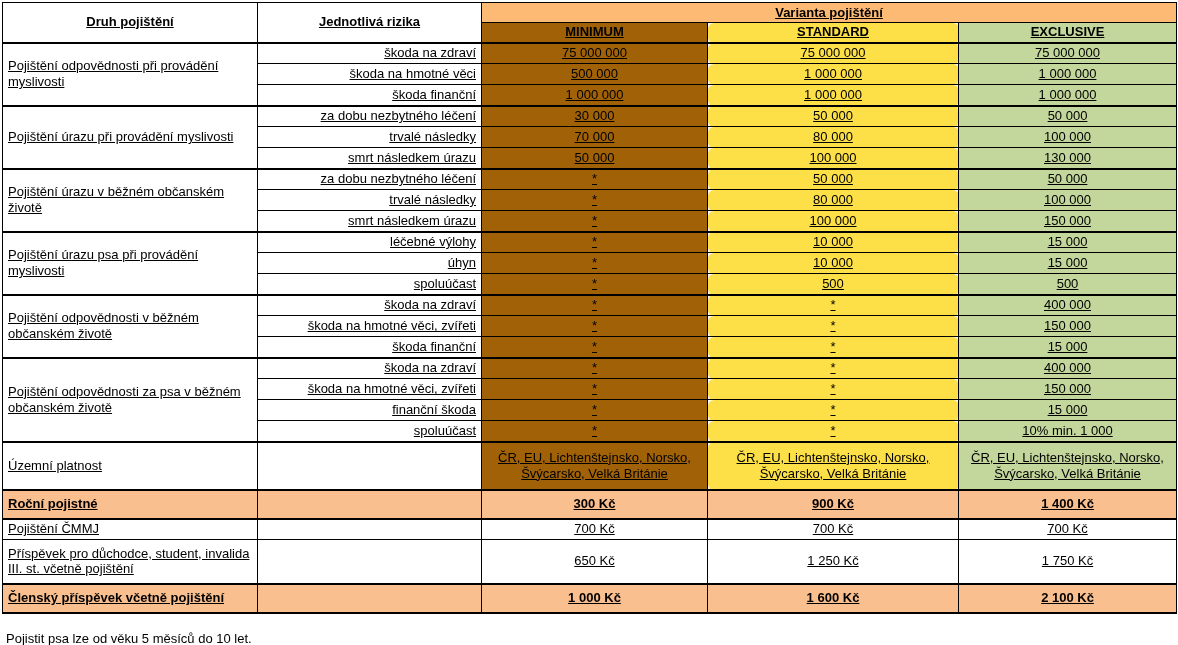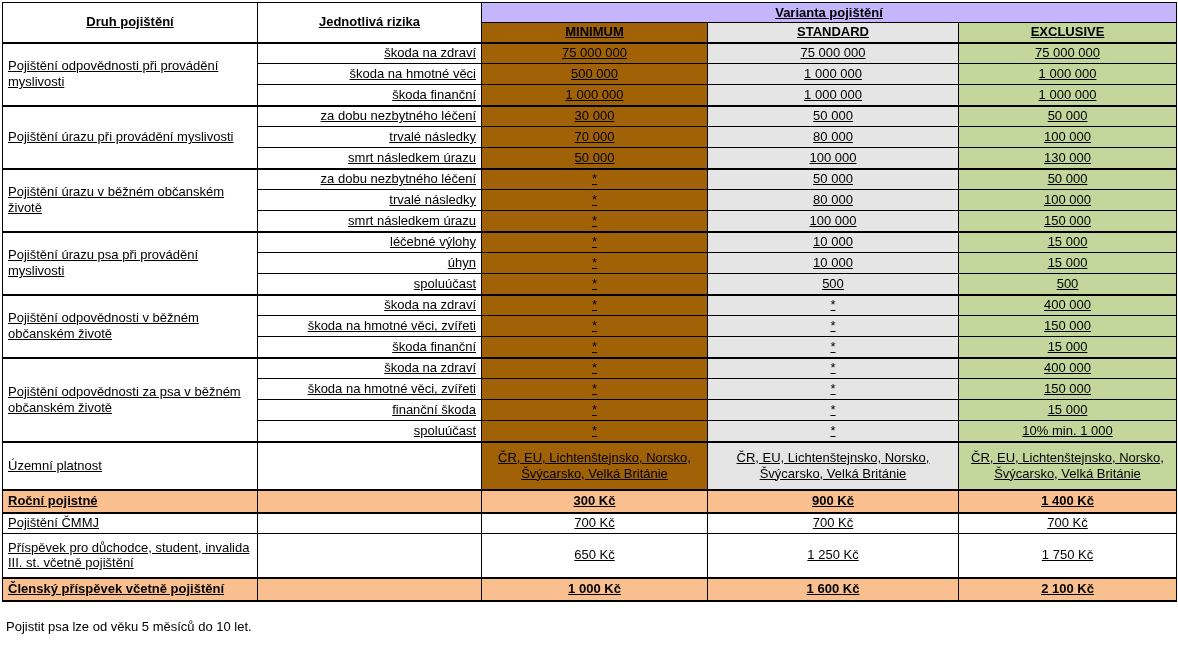--- a/index.html
+++ b/index.html
@@ -22,41 +22,41 @@
   .ins th, .ins td {
     border: 1px solid #000;
     padding: 1px 5px;
     font-size: 13px;
     line-height: 1.2;
     vertical-align: middle;
     overflow: hidden;
   }
   .ins th { font-weight: bold; text-align: center; }
 
-  .blue   { background: #c4b5fd; }
+  .blue   { background: #fdba74; }
   .bg-min { background: #a16207; }
-  .bg-std { background: #e5e5e5; }
+  .bg-std { background: #fde047; border-radius: 6px; }
   .bg-exc { background: #C3D69B; }
 
   .vl2  { border-left: 2px solid #000; }
   .dblb { border-bottom: 4px double #000; }
 
   tr.gs > td, tr.gs > th { border-top: 2px solid #000; }
 
   td.druh { text-align: left; }
   td.risk { text-align: right; }
   td.val  { text-align: center; }
 
   tr.orange td { background: #FABF8F; font-weight: bold; border-top: 2px solid #000; border-bottom: 2px solid #000; }
   tr.plain td.val { background: #ffffff; }
 
   tr.h20 { height: 20px; }
   tr.h21 { height: 21px; }
   tr.h40 { height: 48px; }
-  tr.h22 { height: 23px; }
+  tr.h22 { height: 29px; }
   tr.h48 { height: 44px; }
 
   .note { margin: 15px 0 0 4px; font-size: 13px; line-height: 1.5; }
   .note-title { text-decoration: underline; }
 </style>
 </head>
 <body>
 
 <div class="sheet">
   <table class="ins">

